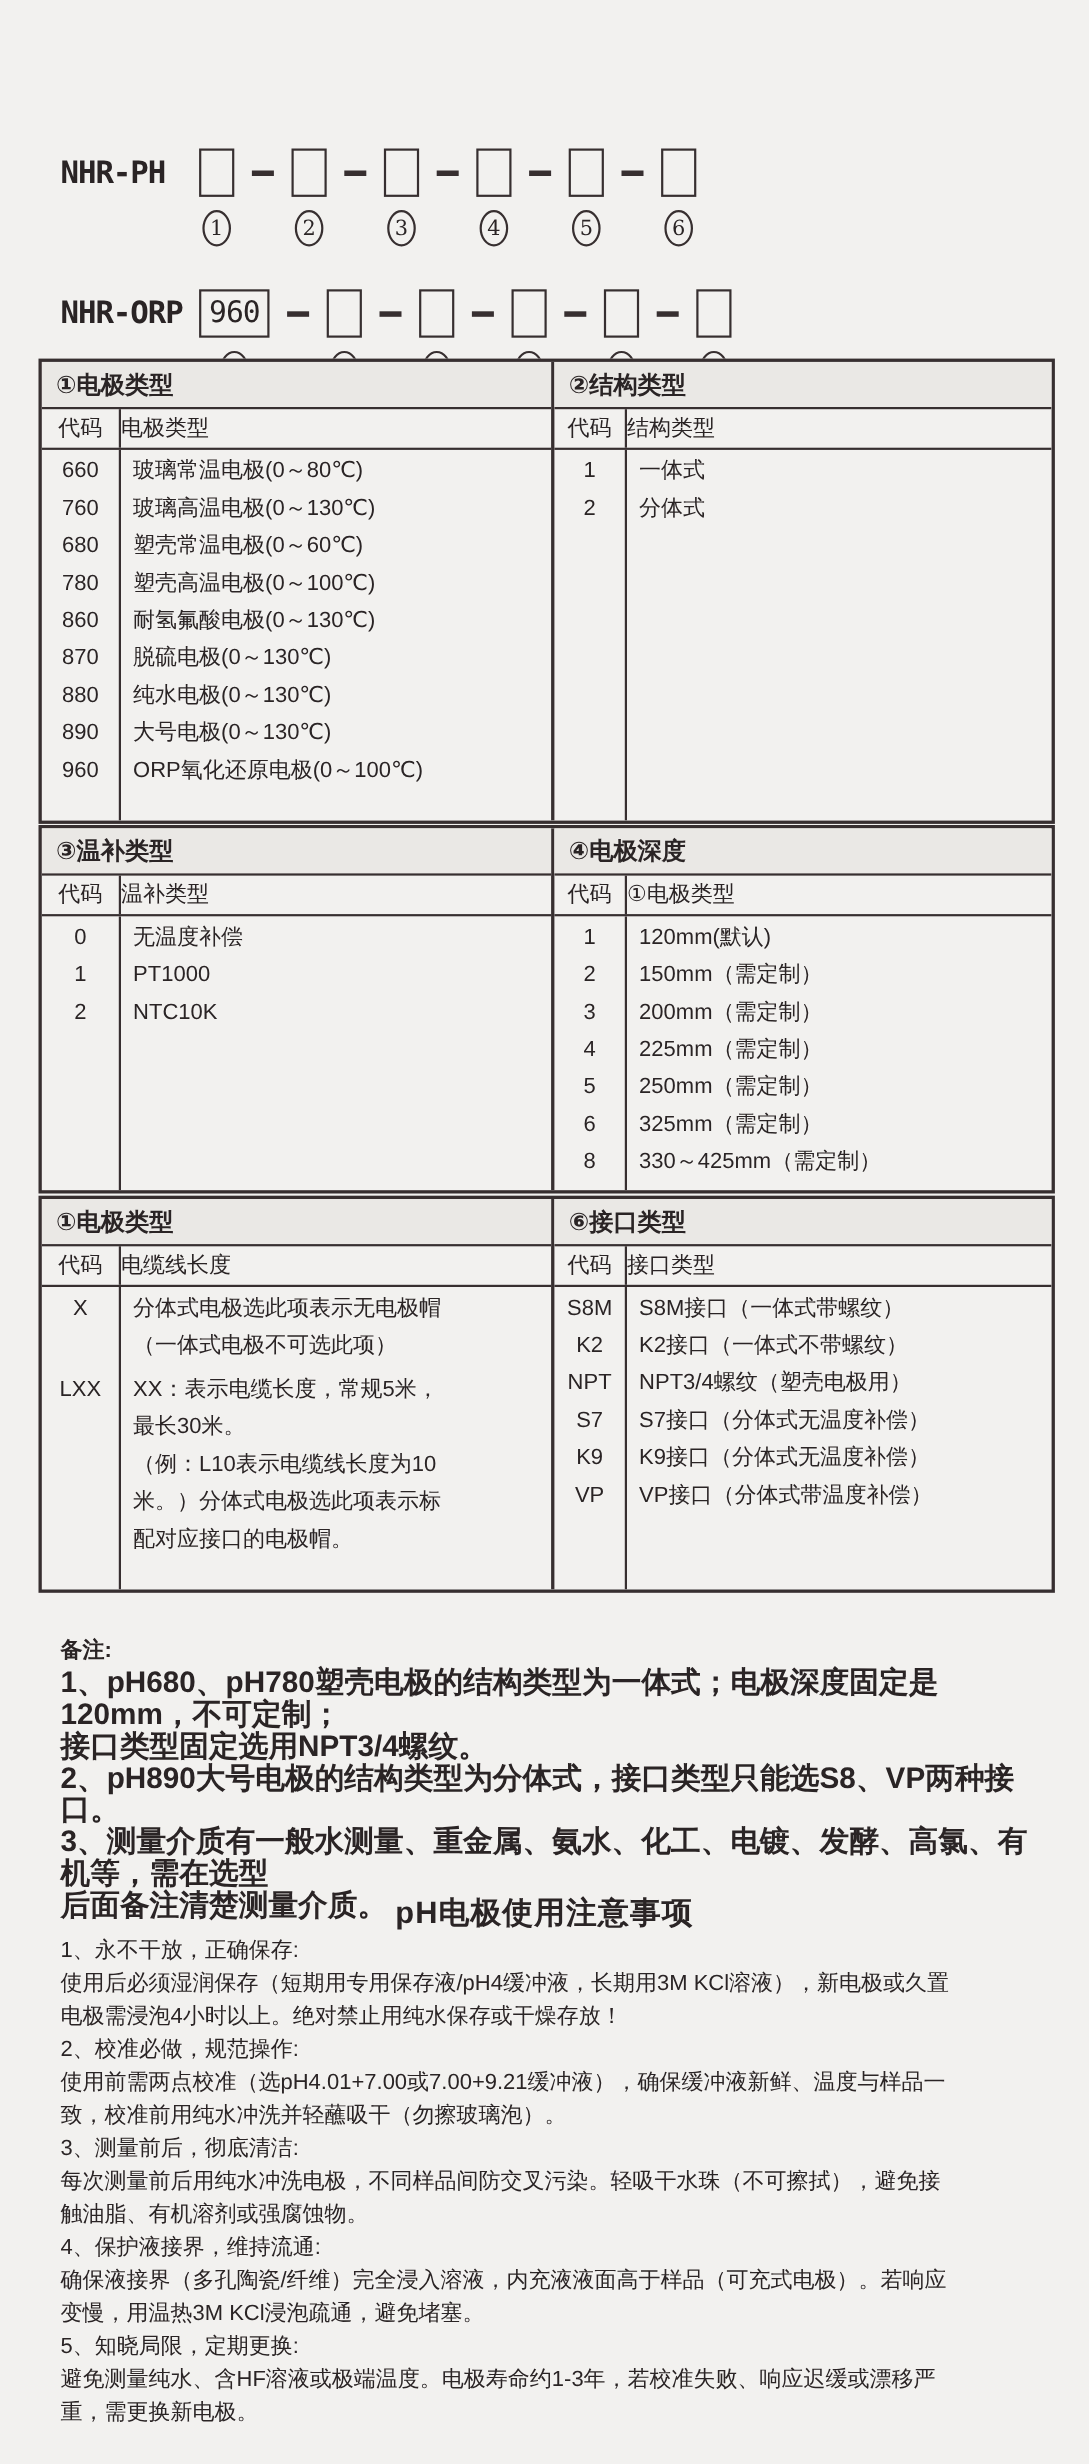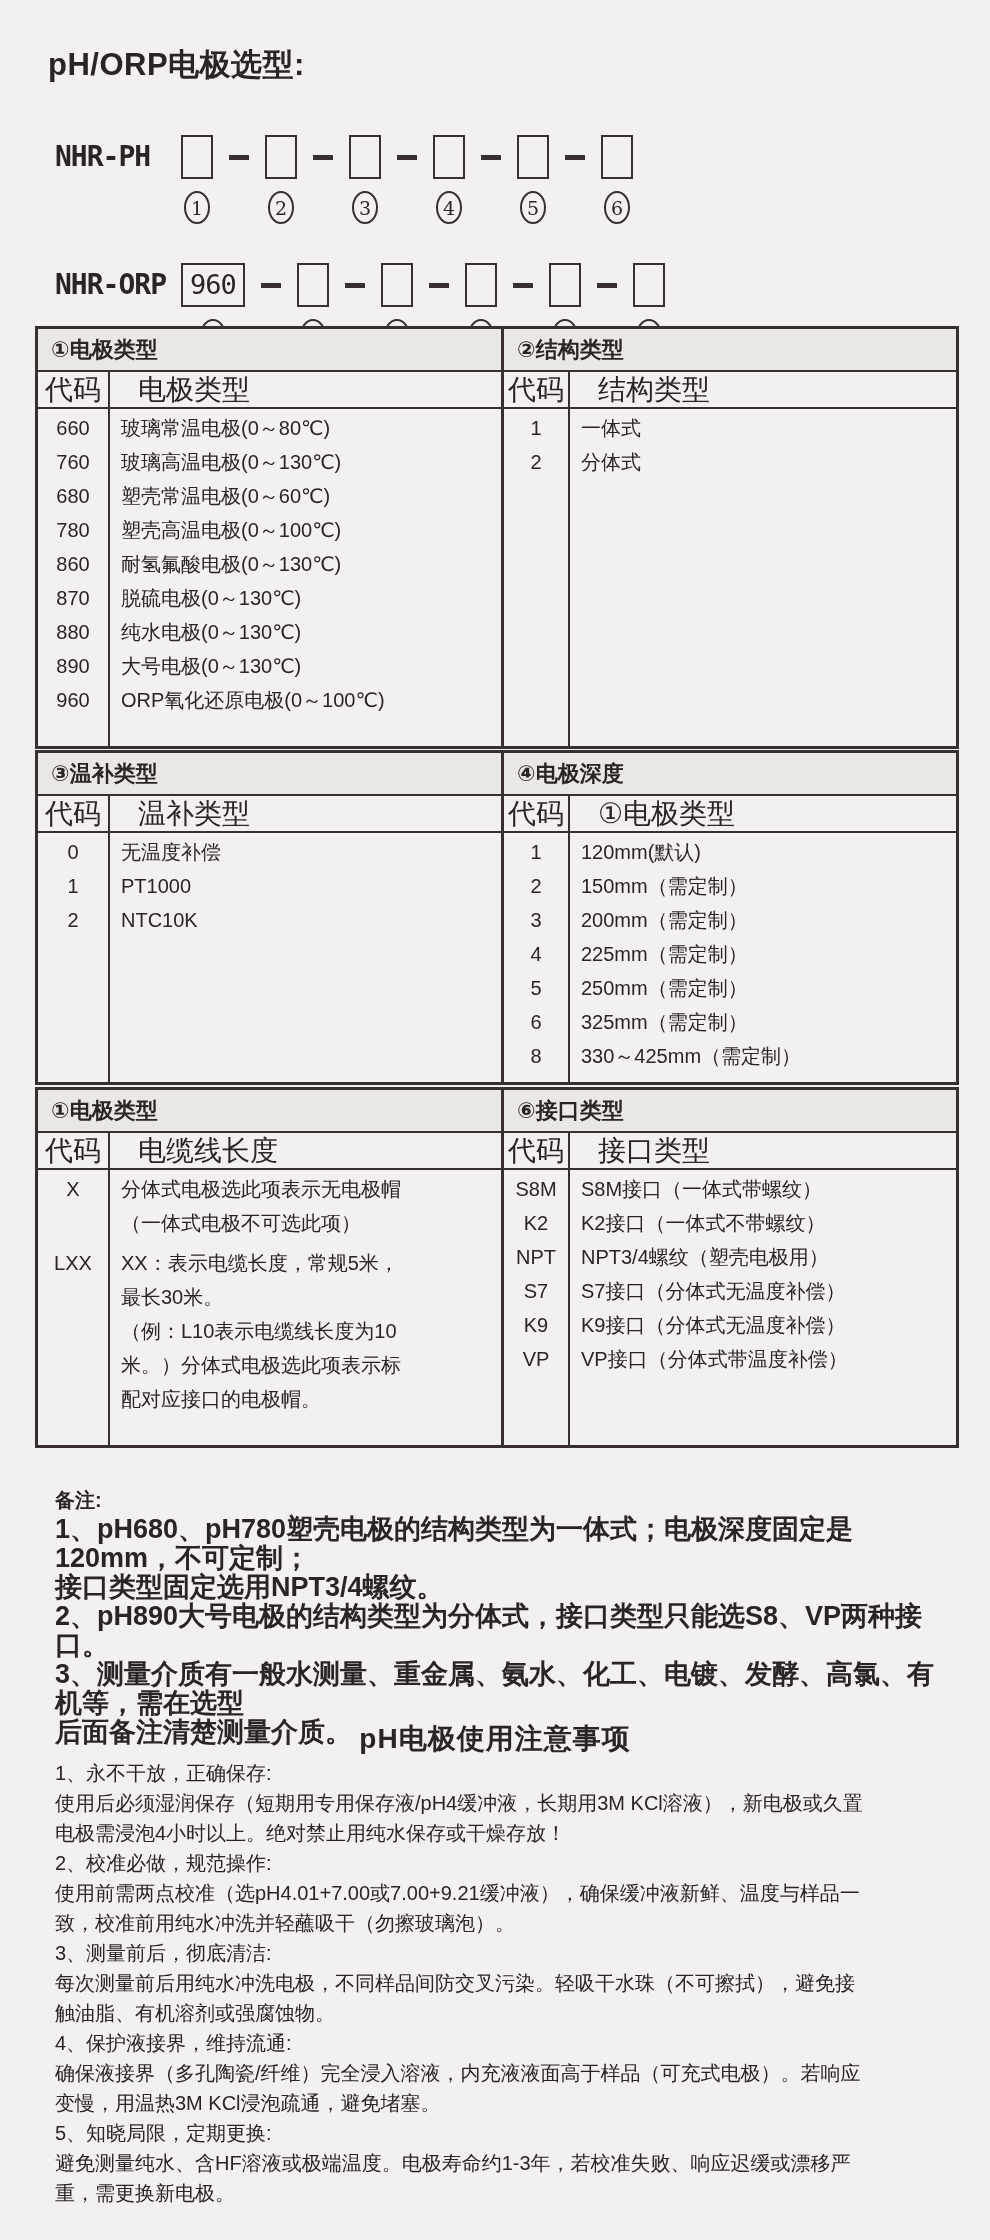--- a/index.html
+++ b/index.html
@@ -58,24 +58,24 @@
   .tbl.t2{height:335px;margin-top:1px;}
   .tbl.t3{height:361px;margin-top:2px;}
   .half{display:flex;flex-direction:column;min-width:0;}
   .half.l{border-right:3px solid #372f30;}
   .thead{
     height:41px;line-height:41px;flex:0 0 41px;
     background:#eae8e5;border-bottom:2px solid #372f30;
     font-size:22px;font-weight:700;padding-left:13px;
     white-space:nowrap;overflow:hidden;
   }
-  .tsub{display:flex;height:35px;line-height:35px;flex:0 0 35px;border-bottom:2px solid #372f30;font-size:28px;}
+  .tsub{display:flex;height:35px;line-height:35px;flex:0 0 35px;border-bottom:2px solid #372f30;font-size:20px;}
   .tsub .sc{width:70px;flex:0 0 70px;text-align:center;border-right:2px solid #372f30;box-sizing:content-box;}
   .half.r .tsub .sc{width:64px;flex:0 0 64px;}
-  .tsub .st{padding-left:28px;white-space:nowrap;}
+  .tsub .st{padding-left:0;white-space:nowrap;}
   .tbody{position:relative;flex:1;padding-top:2px;overflow:hidden;}
   .vline{position:absolute;top:0;bottom:0;left:70px;width:2px;background:#372f30;}
   .half.r .vline{left:64px;}
   .trow{display:flex;font-size:20px;line-height:34px;}
   .tbody.gap .trow + .trow{margin-top:6px;}
   .tcode{width:70px;flex:0 0 70px;text-align:center;}
   .half.r .tcode{width:64px;flex:0 0 64px;}
   .ttext{flex:1;padding-left:13px;white-space:pre-line;min-width:0;}
 
   
@@ -89,21 +89,20 @@
     text-align:center;font-size:28px;font-weight:600;letter-spacing:1px;
   }
   .usage{position:absolute;left:55px;top:1758px;width:905px;}
   .uline{margin:0;font-size:20px;font-weight:400;line-height:30px;white-space:pre-line;}
 </style>
 </head>
 <body>
 
 <div class="page">
 
-  <h1 class="page-title">pH/ORP电极选型:</h1>
 
   <div class="model-row ph">
     <div class="mlabel">NHR-PH</div>
     <div class="slot">
       <div class="mbox"></div>
       <div class="circ">1</div>
     </div>
     <div class="dash"></div>
     <div class="slot">
       <div class="mbox"></div>

